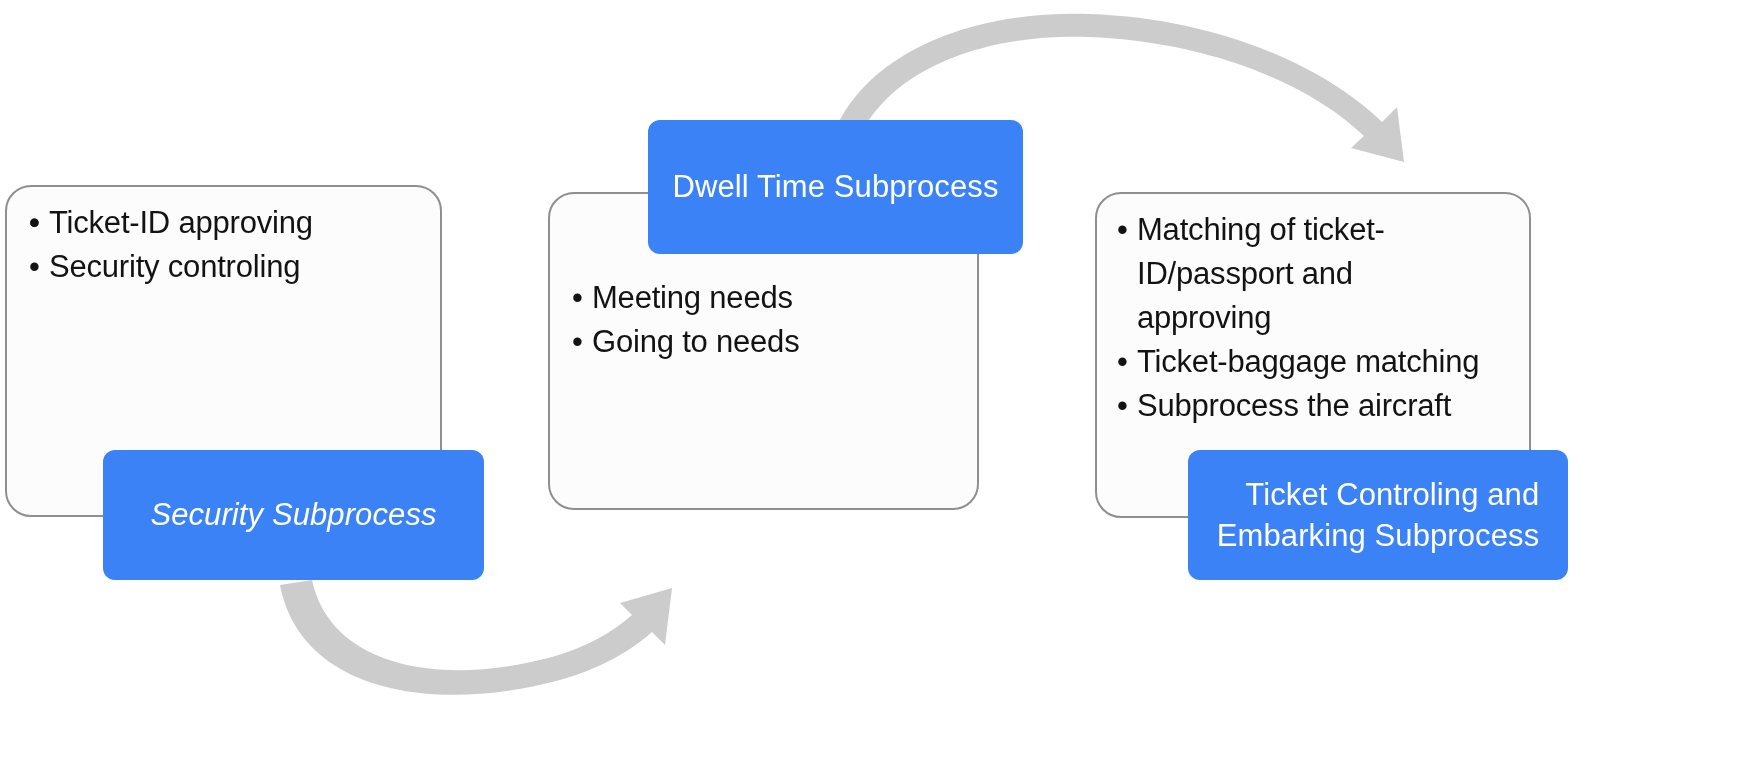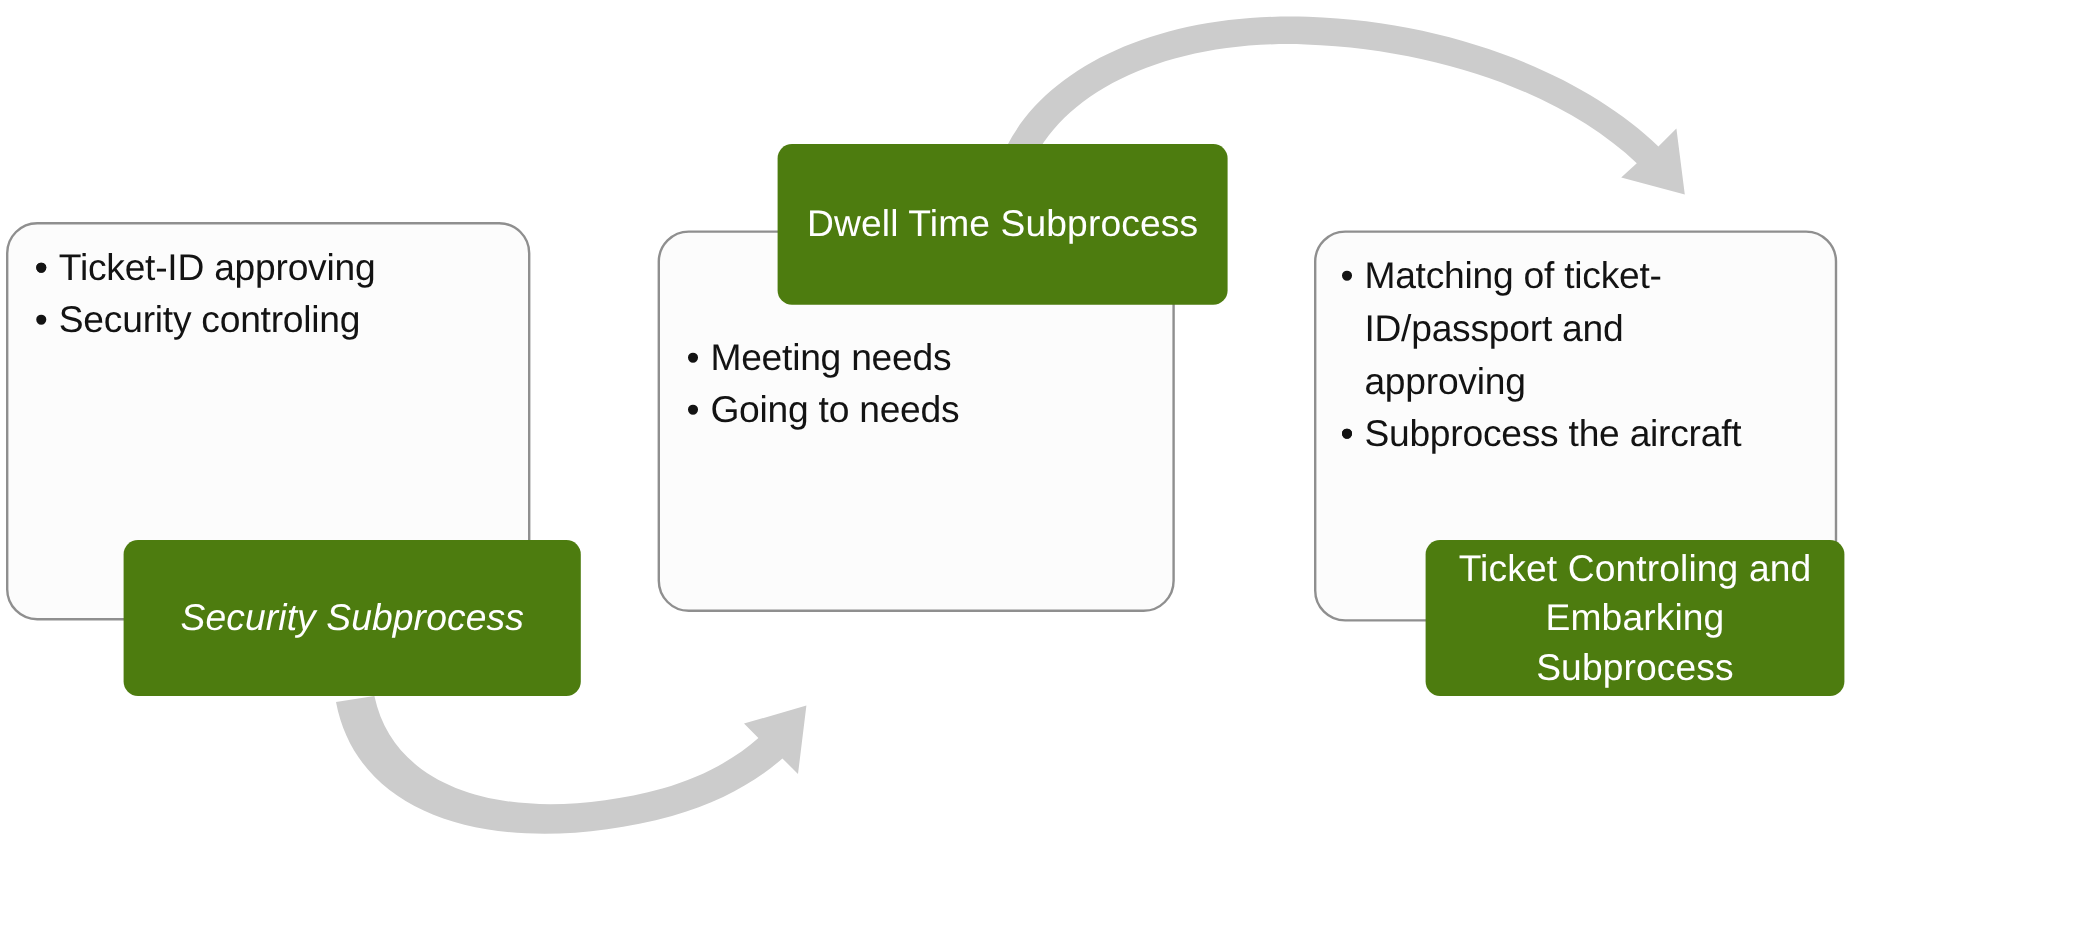--- a/index.html
+++ b/index.html
@@ -48,21 +48,21 @@
     position: absolute;
     left: 2px;
     top: 0;
     font-size: 31px;
     line-height: 1.42;
   }
 
   
   .label-box {
     position: absolute;
-    background: #4d7c0f;
+    background: #3b82f6;
     border-radius: 12px;
     box-sizing: border-box;
     z-index: 3;
     display: flex;
     align-items: center;
     justify-content: center;
     text-align: center;
   }
   .label-box .label-text {
     color: #ffffff;
@@ -139,23 +139,23 @@
 
   <div class="label-box" style="left:648px; top:120px; width:375px; height:134px;">
     <span class="label-text">Dwell Time Subprocess</span>
   </div>
 
   <div class="content-box" style="left:1095px; top:192px; width:436px; height:326px;">
     <ul class="bullet-list" style="left:18px;">
       <li><span class="bullet-dot">•</span><span>Matching of ticket-
 ID/passport and
 approving</span></li>
-      <li><span class="bullet-dot">•</span></li>
+      <li><span class="bullet-dot">•</span><span>Ticket-baggage matching</span></li>
       <li><span class="bullet-dot">•</span><span>Subprocess the aircraft</span></li>
     </ul>
   </div>
 
-  <div class="label-box" style="left:1188px; top:450px; width:349px; height:130px;">
+  <div class="label-box" style="left:1188px; top:450px; width:380px; height:130px;text-align:right;">
     <span class="label-text">Ticket Controling and
 Embarking Subprocess</span>
   </div>
 
 </div>
 
 </body></html>

